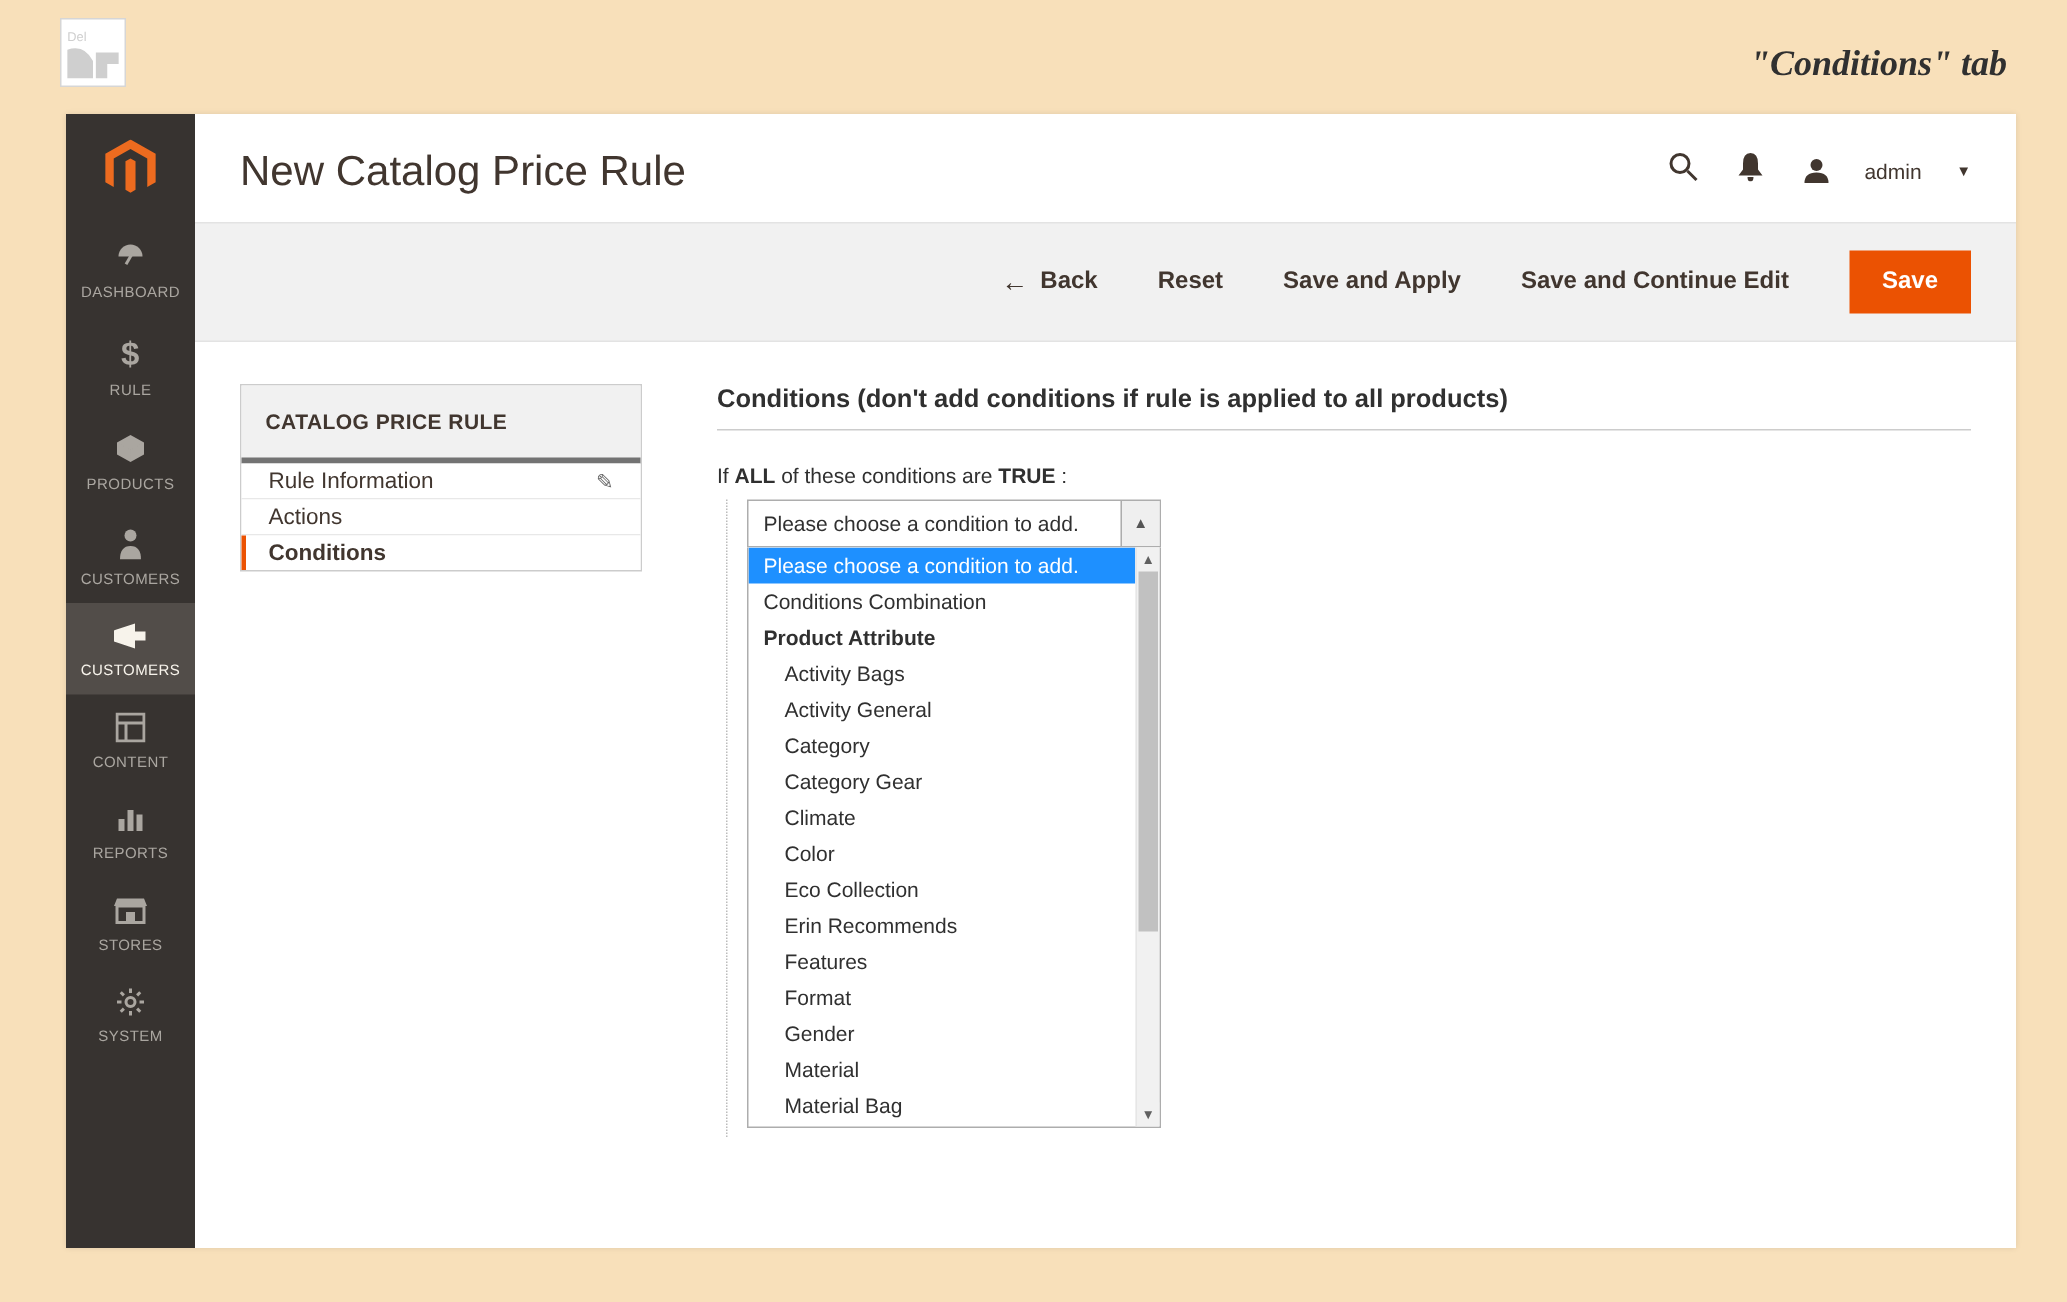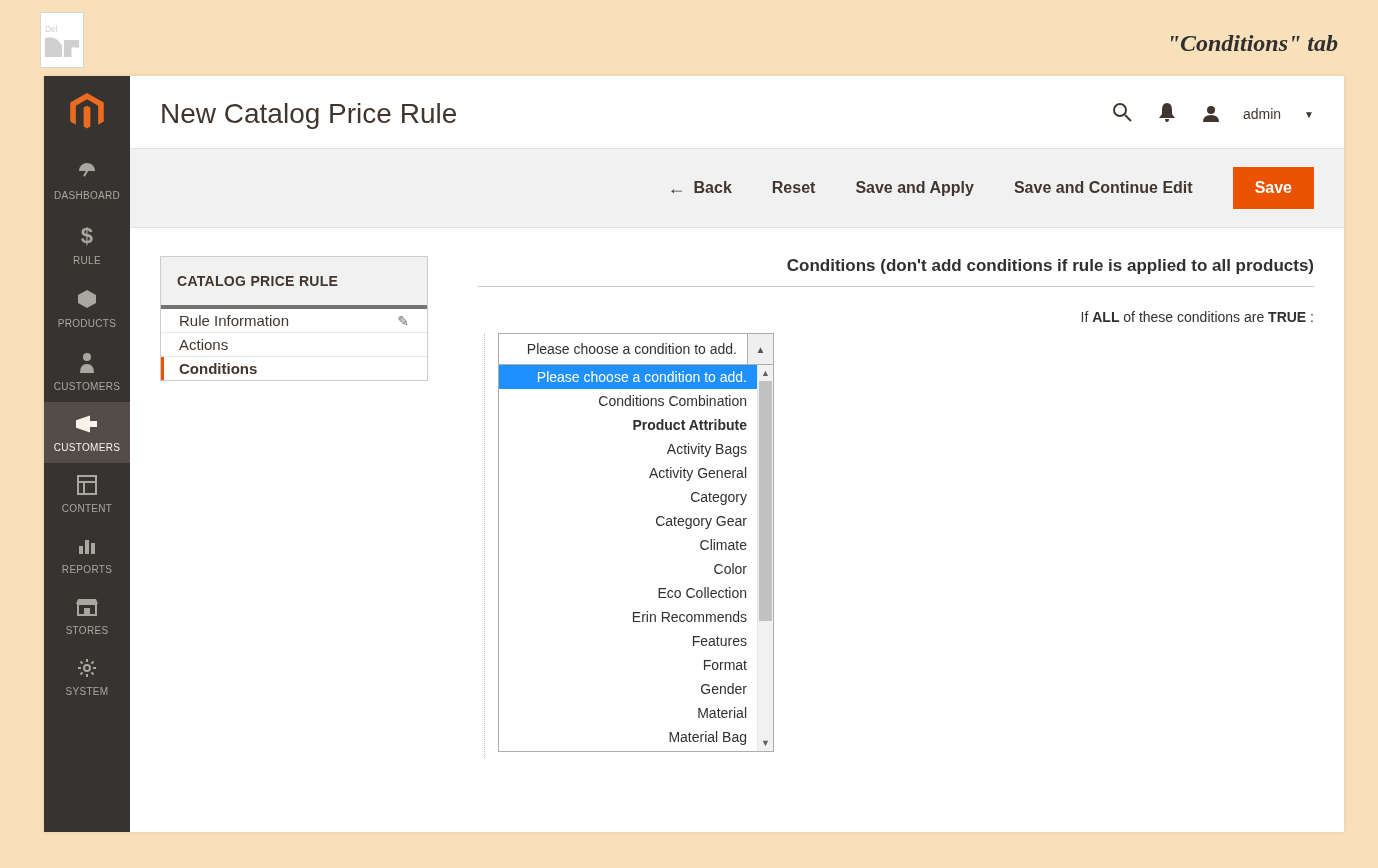--- a/index.html
+++ b/index.html
@@ -9,21 +9,21 @@
     width: 1378px;
     height: 868px;
     position: relative;
     overflow: hidden;
   }
   .stage-logo {
     position: absolute;
     top: 12px;
     left: 40px;
     width: 44px;
-    height: 56px;
+    height: 46px;
     background: #fff;
     border: 1px solid #d6d6d6;
     display: flex;
     align-items: flex-end;
     justify-content: flex-start;
     padding: 2px;
     color: #cfcfcf;
     font-size: 9px;
   }
   .stage-logo svg { width: 100%; height: 100%; }
@@ -178,21 +178,21 @@
   }
   .side-tab:last-child { border-bottom: none; }
   .side-tab .pencil { color: #666; font-size: 14px; }
   .side-tab.active {
     font-weight: 600;
     border-left: 3px solid #eb5202;
     padding-left: 15px;
     background: #fff;
   }
   
-  .panel { flex: 1; min-width: 0; text-align: right; }
+  .panel { flex: 1; min-width: 0; }
   .panel-title {
     font-size: 17px;
     font-weight: 700;
     color: #303030;
     padding-bottom: 10px;
     border-bottom: 1px solid #ccc;
     margin-bottom: 22px;
   }
   .cond-sentence {
     font-size: 14px;

